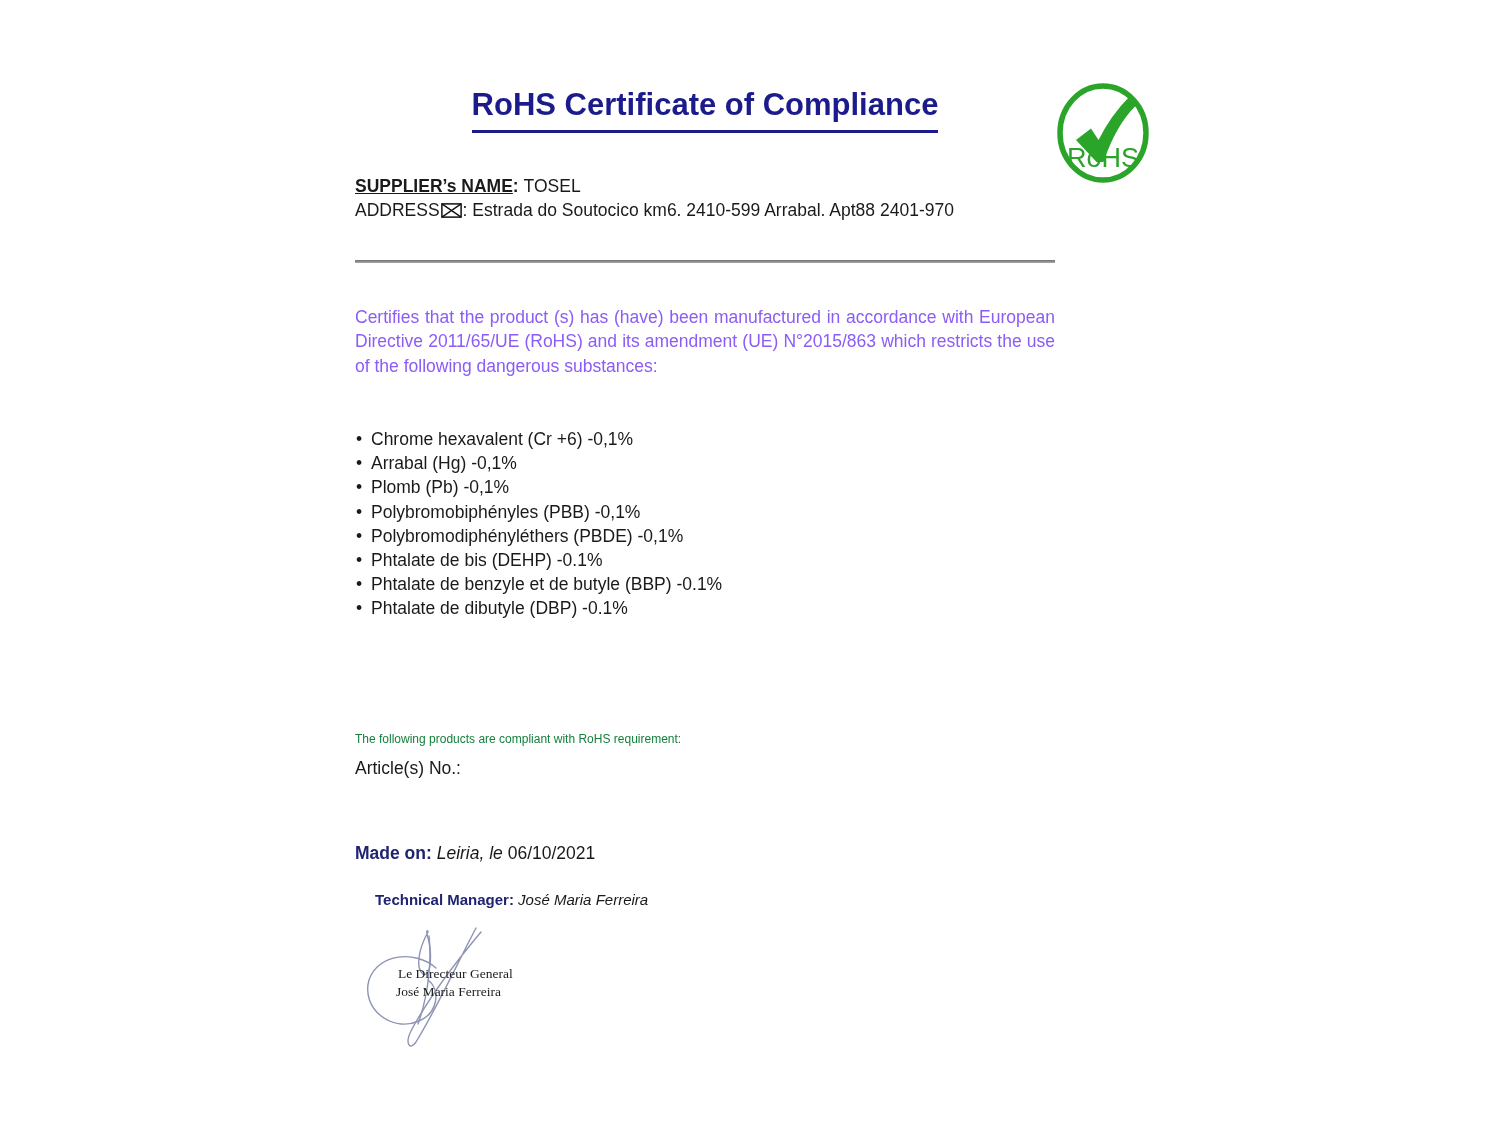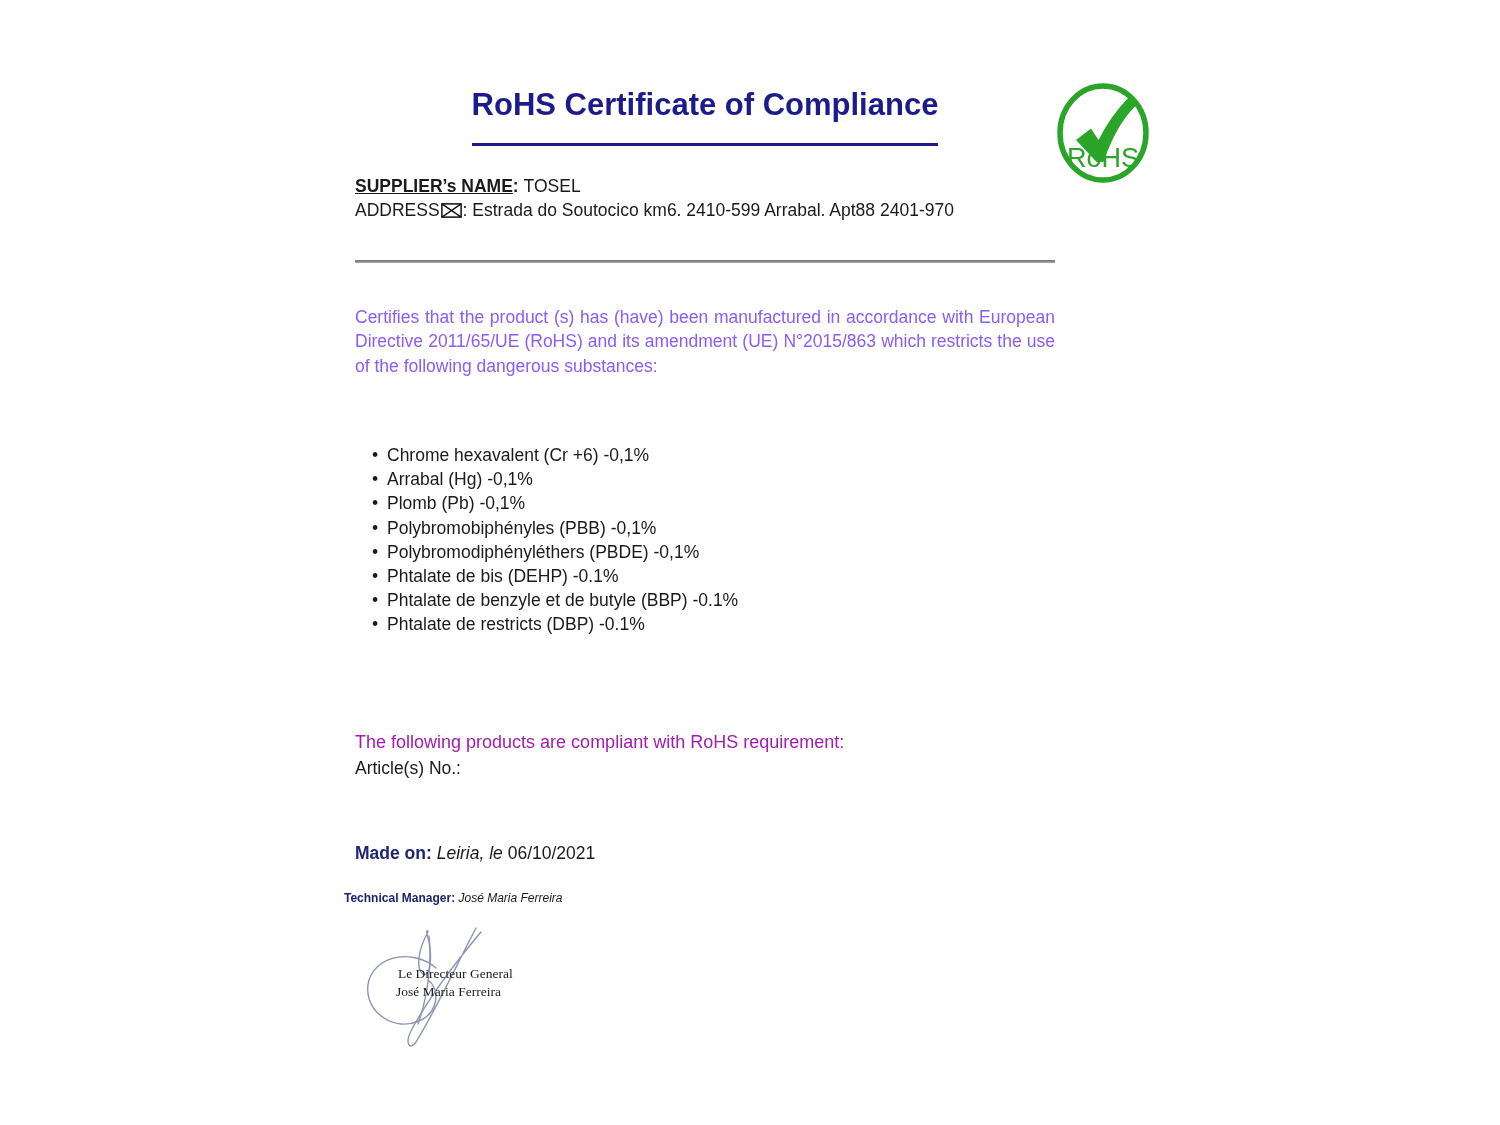--- a/index.html
+++ b/index.html
@@ -4,50 +4,50 @@
 <style>
   html,body{margin:0;padding:0;background:#ffffff;}
   .page{
     position:relative;width:1500px;height:1125px;background:#ffffff;overflow:hidden;
     font-family:"Liberation Sans",sans-serif;color:#1a1a1a;
   }
   
   .title-wrap{position:absolute;left:355px;top:86px;width:700px;text-align:center;}
   .title-wrap h1{
     display:inline-block;margin:0;font-size:31px;font-weight:bold;color:#1c1b8b;
-    border-bottom:3px solid #1c1b8b;padding-bottom:20px;line-height:1.2;
+    border-bottom:3px solid #1c1b8b;padding-bottom:7px;line-height:1.2;
   }
   
   .logo{position:absolute;left:1056px;top:83px;width:94px;height:101px;}
   .logo svg{display:block;width:100%;height:100%;}
   .logo text{font-family:"Liberation Sans",sans-serif;font-size:27px;fill:#2aa52a;}
   
   .supplier{position:absolute;left:355px;top:174px;width:700px;font-size:17.5px;line-height:24px;}
   .b{font-weight:bold;}
   .u{text-decoration:underline;}
   .i{font-style:italic;}
   .navy{color:#1f2470;}
   .inline-icon{display:inline-block;vertical-align:-2px;margin:0 1px;}
   .phone-glyph{font-family:"DejaVu Sans",sans-serif;font-size:17px;}
   
   .rule{position:absolute;left:355px;top:260px;width:700px;height:3px;
         background:linear-gradient(#6e6e6e,#ababab);}
   
   .certify{position:absolute;left:355px;top:305px;width:700px;margin:0;
            font-size:17.5px;line-height:24.3px;text-align:justify;color:#8b5cf6;}
   
-  .substances{position:absolute;left:355px;top:427px;width:700px;margin:16px;padding:0;
+  .substances{position:absolute;left:355px;top:427px;width:700px;margin:0;padding:0;
               list-style:none;font-size:17.5px;line-height:24.2px;}
   .substances li{position:relative;padding-left:16px;}
   .substances li::before{content:"\2022";position:absolute;left:1px;}
   
-  .compliance{position:absolute;left:355px;top:732px;margin:0;font-size:18px;color:#a21caf;}
+  .compliance{position:absolute;left:355px;top:732px;margin:0;font-size:12px;color:#15803d;}
   .article{position:absolute;left:355px;top:758px;margin:0;font-size:17.5px;color:#1a1a1a;}
   .madeon{position:absolute;left:355px;top:843px;margin:0;font-size:17.5px;}
-  .techmgr{position:absolute;left:344px;top:891px;margin:0;font-size:12px;}
+  .techmgr{position:absolute;left:375px;top:891px;margin:0;font-size:15px;}
   
   .signature{position:absolute;left:358px;top:920px;width:185px;height:140px;text-align:center;}
   .signature svg{display:block;width:100%;height:100%;}
   .sig-stroke{fill:none;stroke:#8e94b4;stroke-width:1.4;stroke-linecap:round;}
   .sigtext{font-family:"Liberation Serif",serif;font-size:13.5px;fill:#1c1c1c;}
 </style>
 </head>
 <body>
 
 <div class="page">
@@ -77,21 +77,21 @@
   <p class="certify">Certifies that the product (s) has (have) been manufactured in accordance with European Directive 2011/65/UE (RoHS) and its amendment (UE) N°2015/863 which restricts the use of the following dangerous substances:</p>
 
   <ul class="substances">
     <li>Chrome hexavalent (Cr +6) -0,1%</li>
     <li>Arrabal (Hg) -0,1%</li>
     <li>Plomb (Pb) -0,1%</li>
     <li>Polybromobiphényles (PBB) -0,1%</li>
     <li>Polybromodiphényléthers (PBDE) -0,1%</li>
     <li>Phtalate de bis (DEHP) -0.1%</li>
     <li>Phtalate de benzyle et de butyle (BBP) -0.1%</li>
-    <li>Phtalate de restricts (DBP) -0.1%</li>
+    <li>Phtalate de dibutyle (DBP) -0.1%</li>
   </ul>
 
   <p class="compliance">The following products are compliant with RoHS requirement:</p>
 
   <p class="article">Article(s) No.:</p>
 
   <p class="madeon"><span class="b navy">Made on:</span><span class="i"> Leiria, le</span><span> 06/10/2021</span></p>
 
   <p class="techmgr"><span class="b navy">Technical Manager:</span><span class="i"> José Maria Ferreira</span></p>
 

